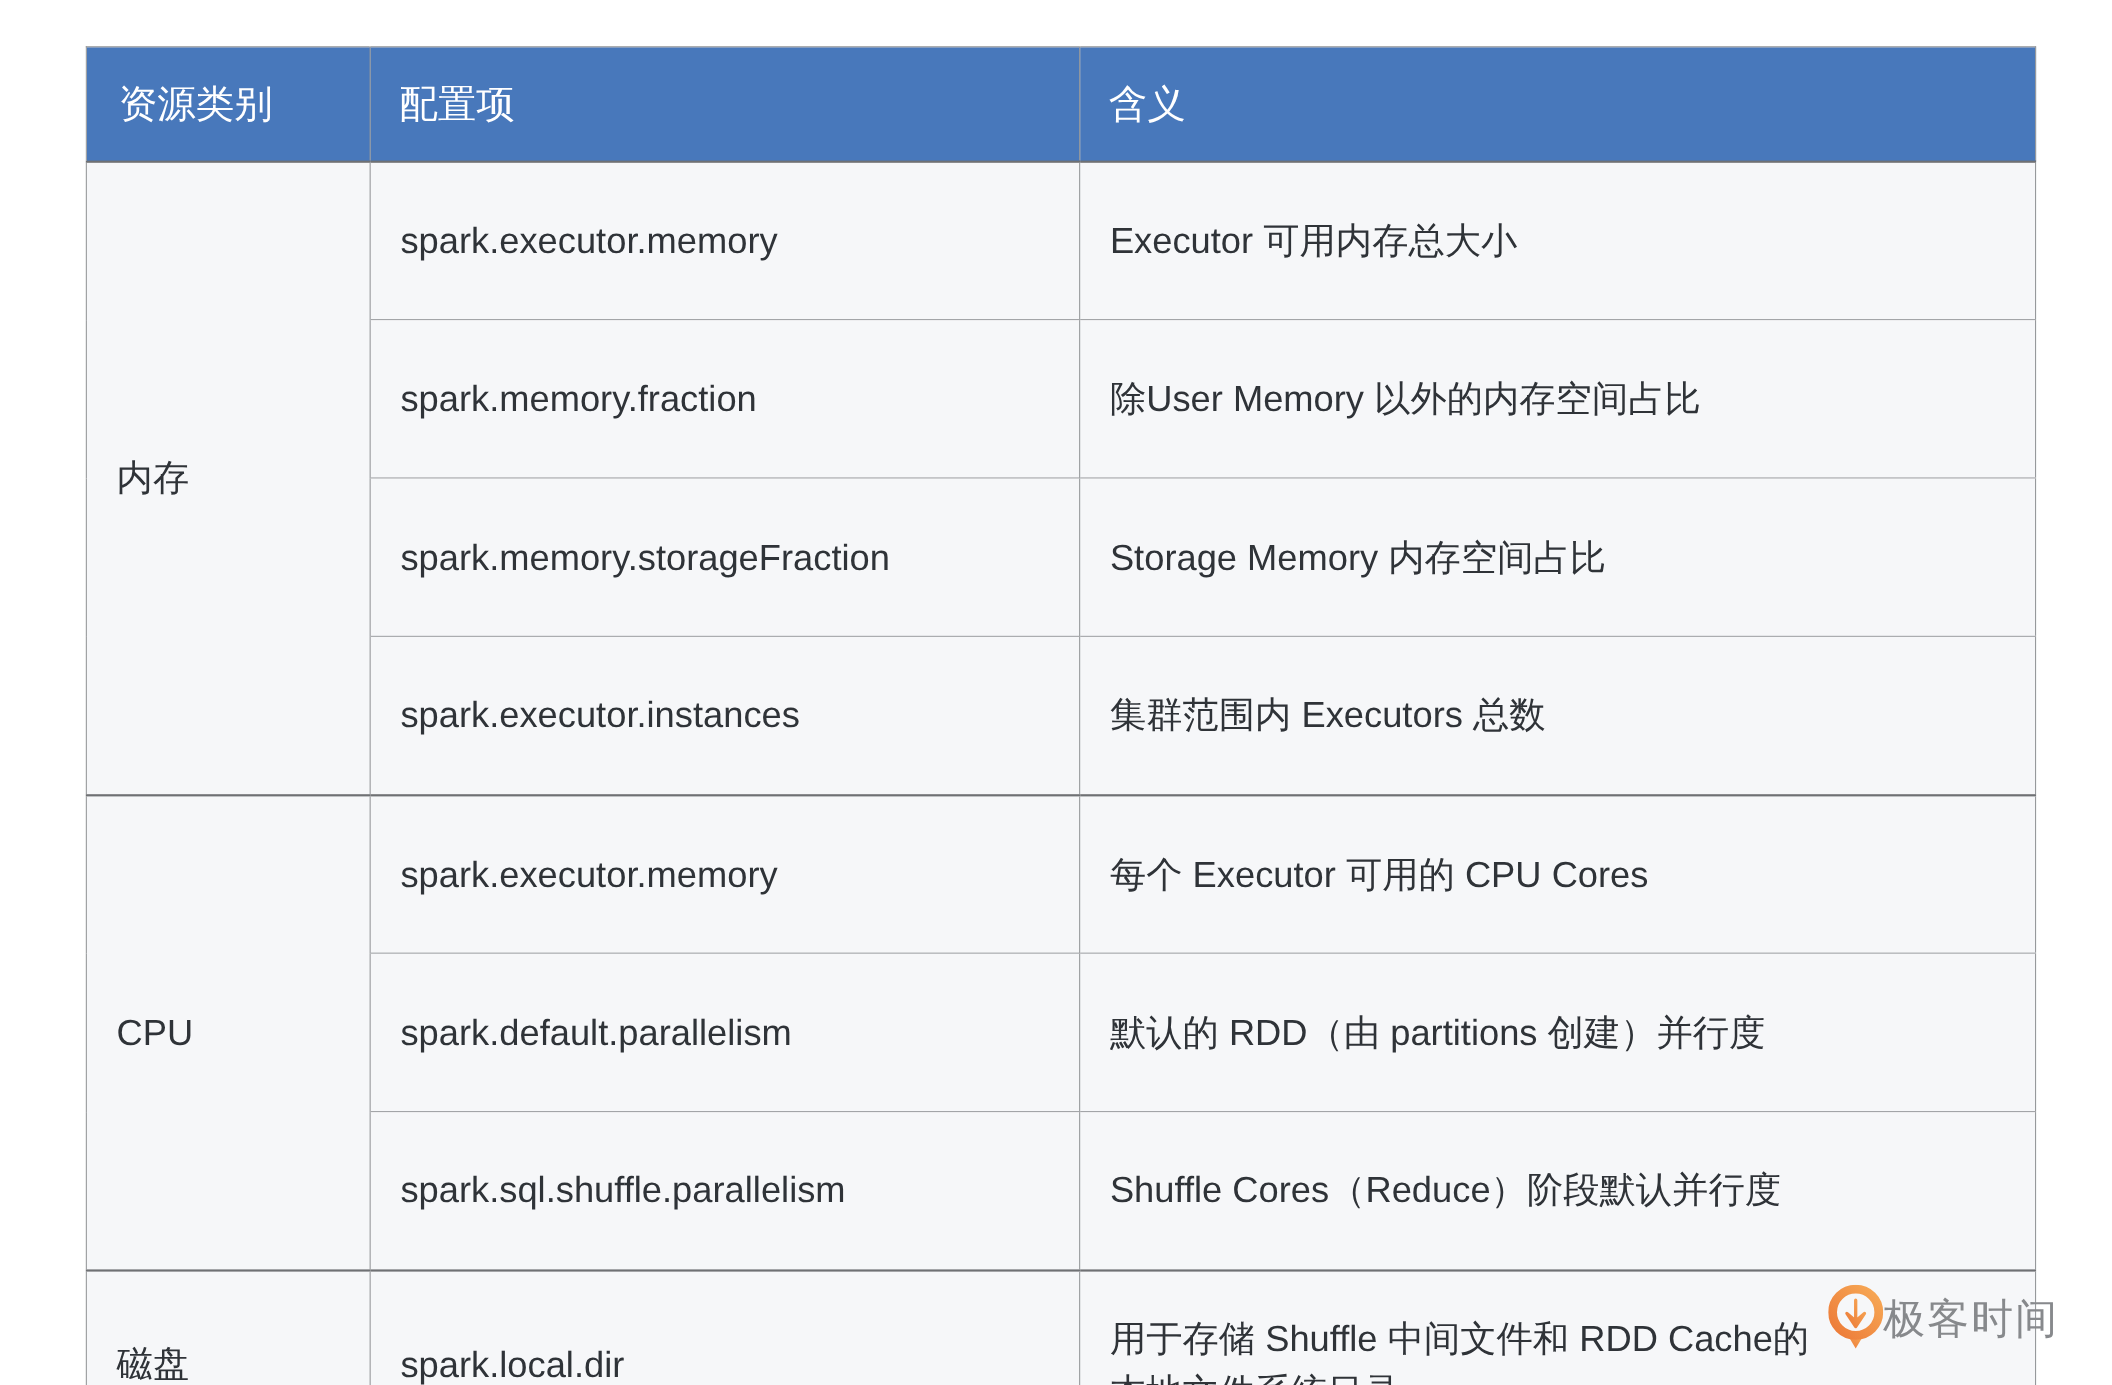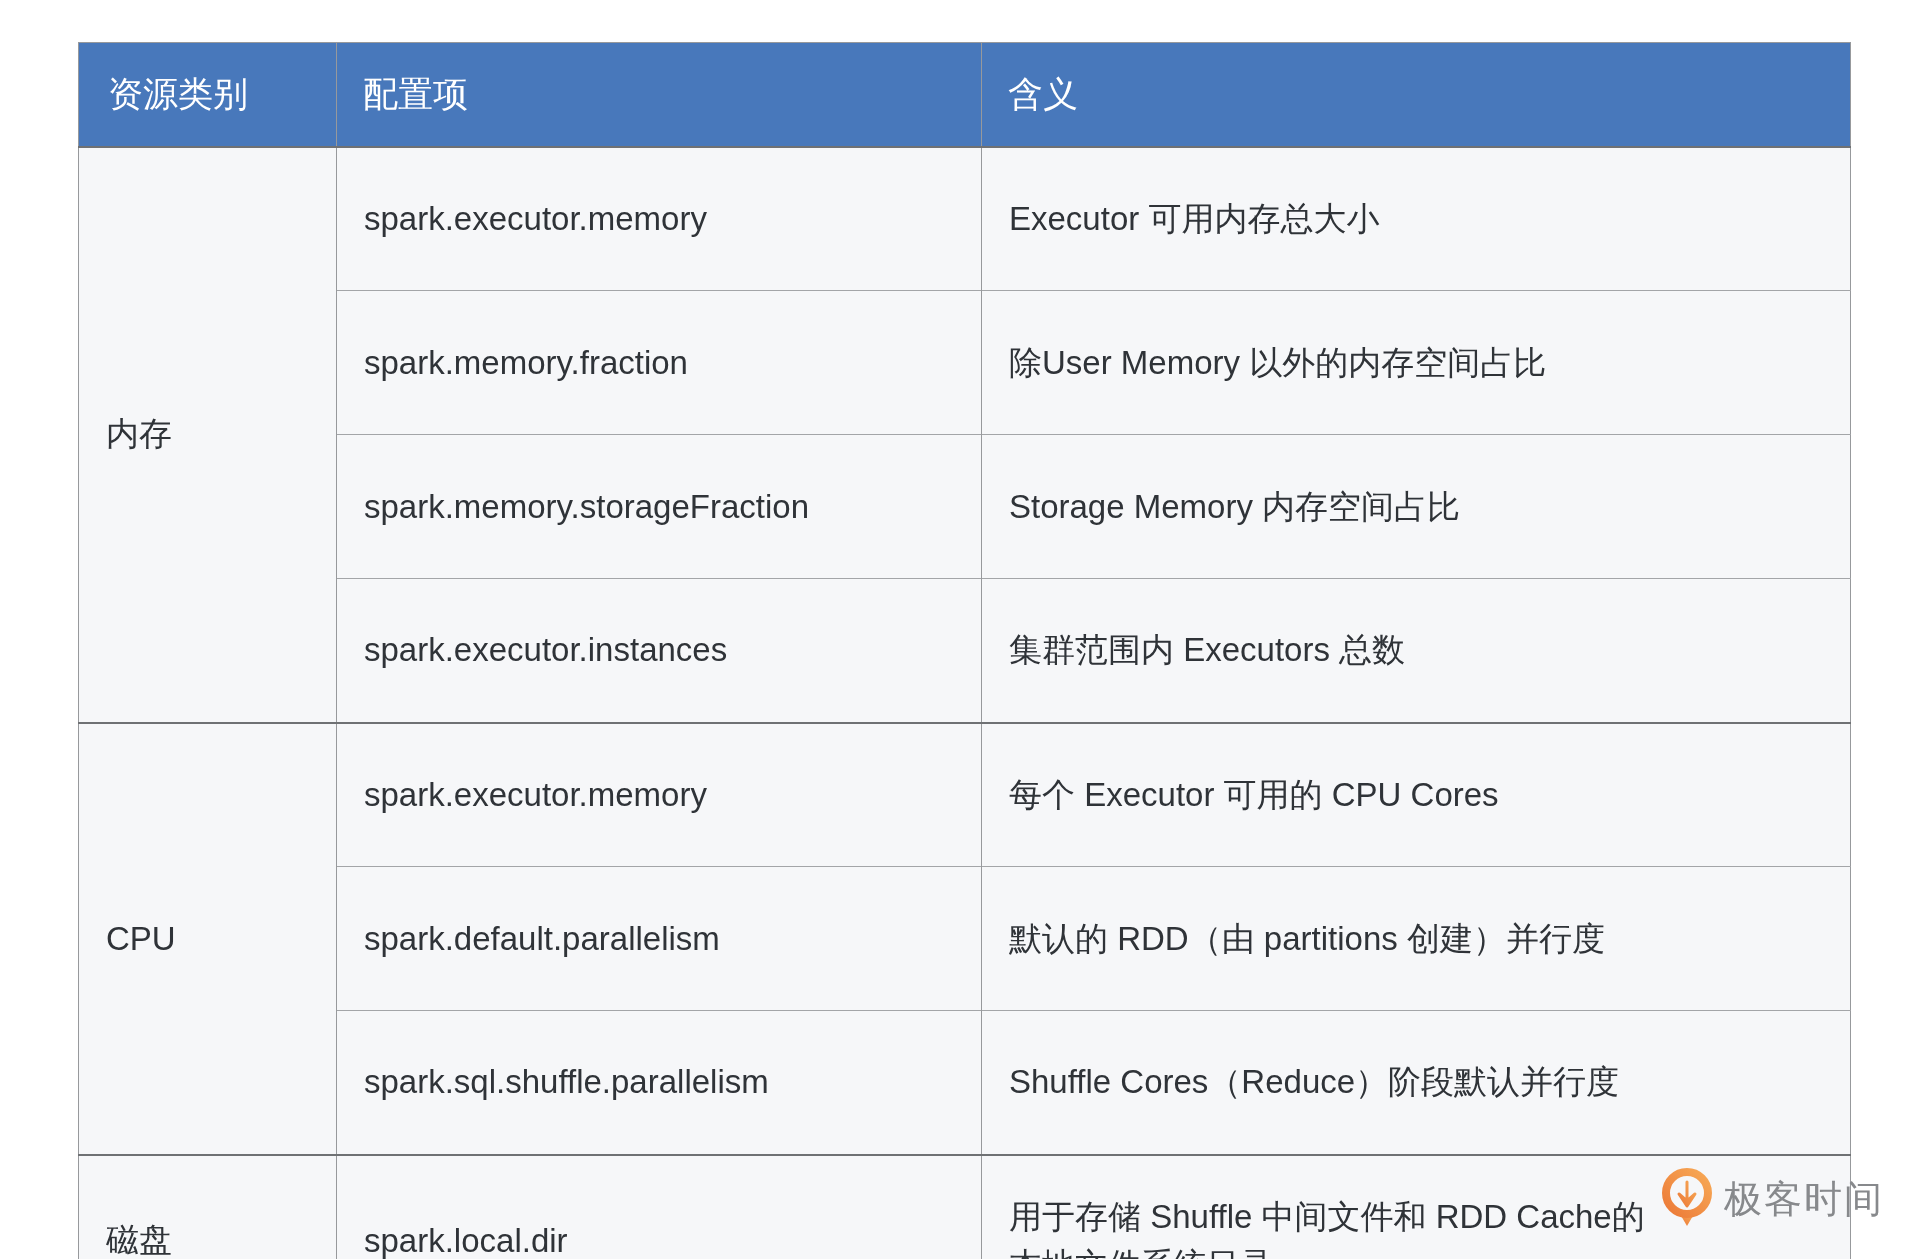--- a/index.html
+++ b/index.html
@@ -32,21 +32,21 @@
     background:var(--cell-bg);font-size:33px;vertical-align:middle;
     padding-left:27px;padding-right:18px;height:144px;
     border-left:1px solid var(--outer-border);
   }
   td.category{border-left:none;margin-left:35px;}
   tr.row-inner td.config, tr.row-inner td.meaning{border-top:1px solid var(--inner-border);}
   tr.group-start td{border-top:2px solid var(--strong-border);}
   tr.disk-row td{height:172px;}
   td.meaning{white-space:pre-line;line-height:1.45;}
   .brand{
-    position:absolute;left:1662px;top:1168px;display:flex;align-items:center;gap:12px;
+    position:absolute;left:1662px;top:1168px;display:flex;align-items:center;
   }
   .brand-text{font-size:38px;color:var(--brand-gray);letter-spacing:2px;}
   .brand-icon{width:50px;height:62px;display:block;}
 </style>
 </head>
 <body>
 
 <div class="page">
 
   <table class="cfg">

